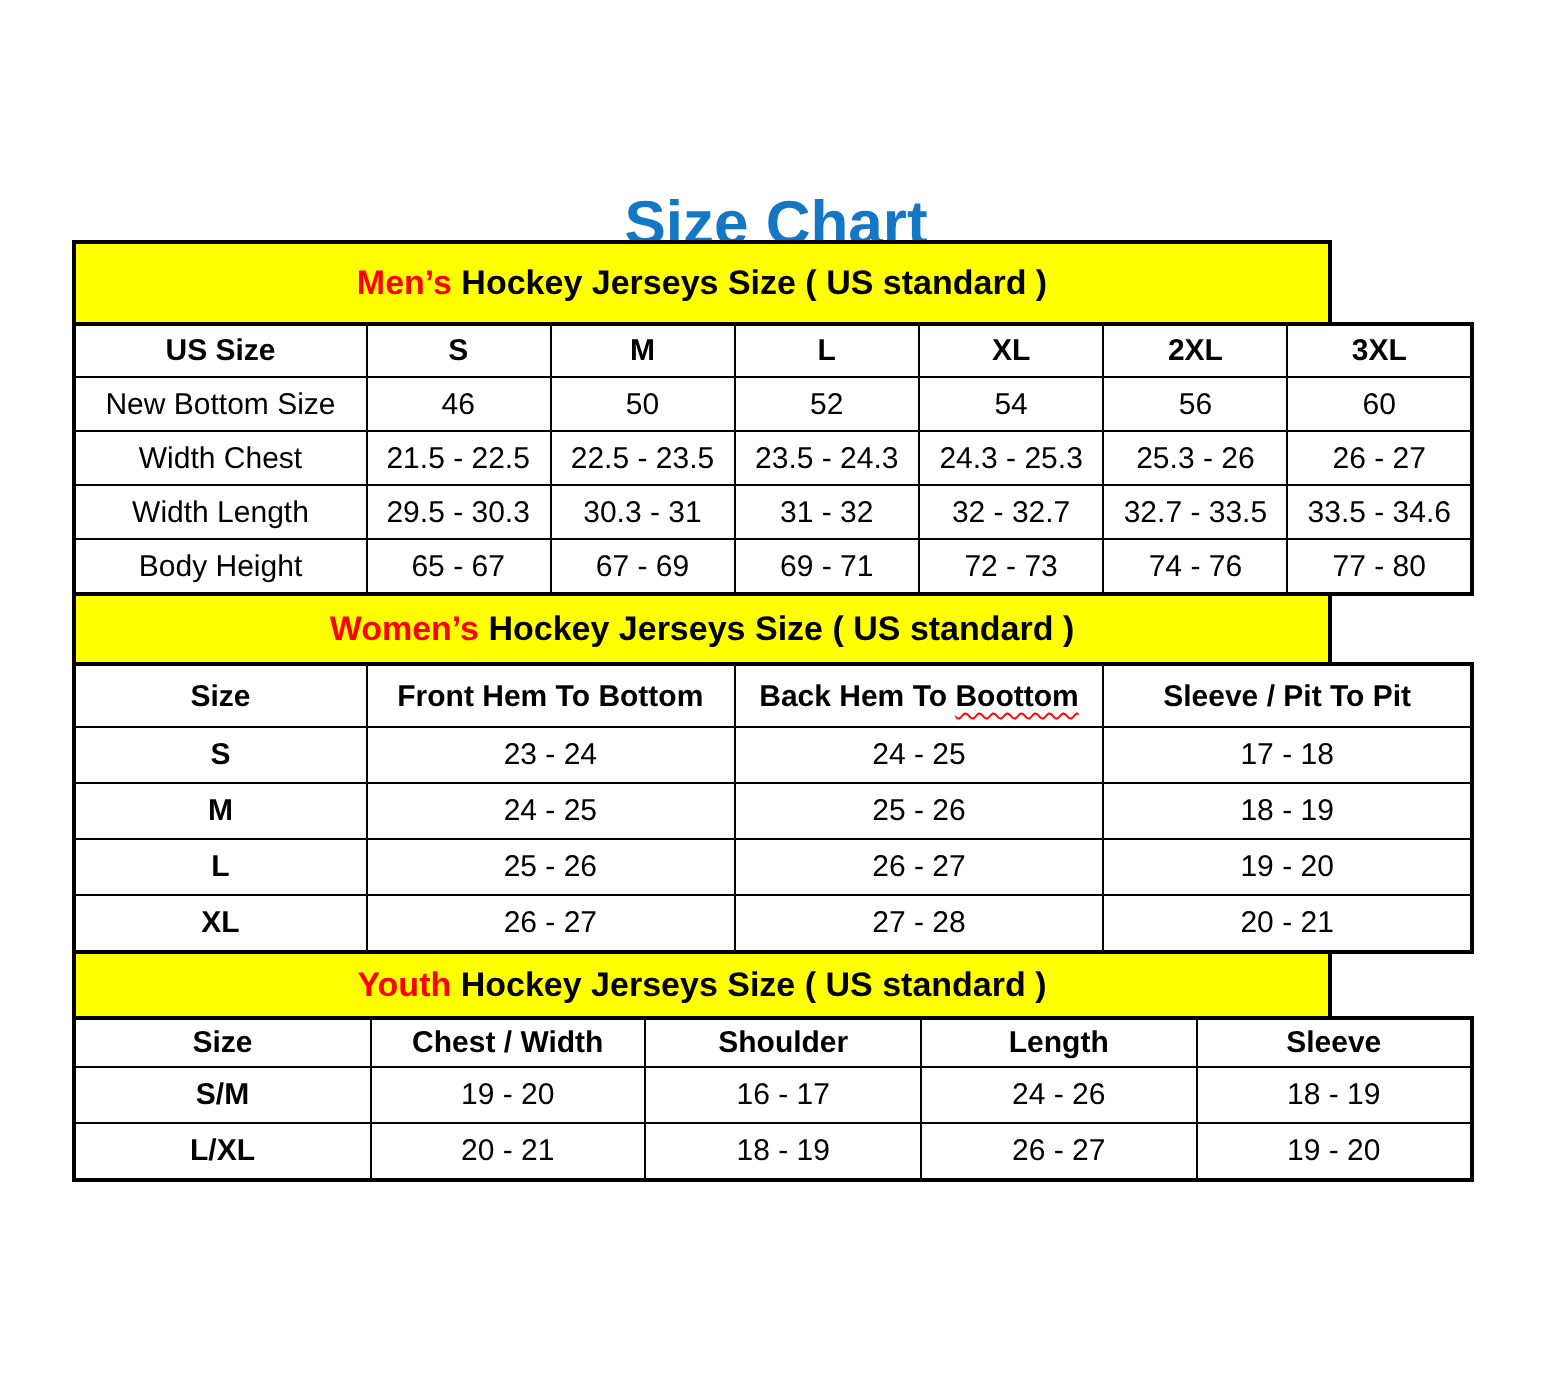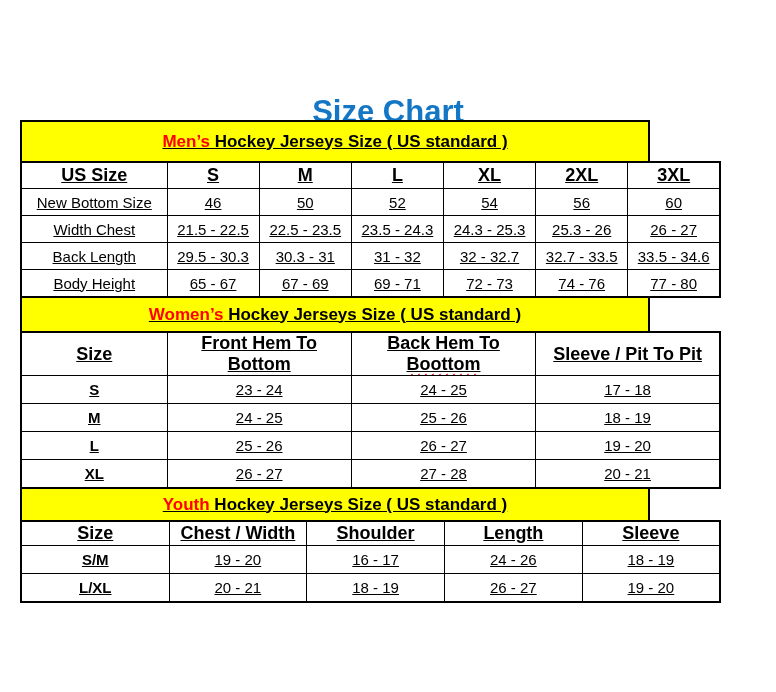--- a/index.html
+++ b/index.html
@@ -19,24 +19,23 @@
     margin: 0;
     padding-top: 94px;
     text-align: center;
     font-size: 31px;
     font-weight: 700;
     color: #1377c6;
     letter-spacing: 0px;
   }
   .chart {
     position: absolute;
-    left: 20px;
+    left: 36px;
     top: 120px;
     width: 630px;
-    text-decoration: underline;
   }
   .banner {
     box-sizing: border-box;
     border: 2px solid #000000;
     background: #ffff00;
     display: flex;
     align-items: center;
     justify-content: center;
     font-size: 17px;
     font-weight: 700;
@@ -56,21 +55,21 @@
     background: #ffffff;
   }
   table.size-table th, table.size-table td {
     border: 1px solid #000000;
     text-align: center;
     vertical-align: middle;
     padding: 0 2px;
     color: #000000;
     overflow: hidden;
   }
-  table.size-table th { font-size: 18px; font-weight: 700; }
+  table.size-table th { font-size: 15px; font-weight: 700; }
   table.size-table td { font-size: 15px; font-weight: 400; }
   .mens  th { height: 25px; }
   .mens  td { height: 26px; }
   .women th { height: 30px; }
   .women td { height: 27px; }
   .youth th { height: 23px; }
   .youth td { height: 27px; }
   .bold-first td:first-child { font-weight: 700; }
   .squiggle {
     text-decoration-line: underline;
@@ -129,21 +128,21 @@
             <tr>
               <td>Width Chest</td>
               <td>21.5 - 22.5</td>
               <td>22.5 - 23.5</td>
               <td>23.5 - 24.3</td>
               <td>24.3 - 25.3</td>
               <td>25.3 - 26</td>
               <td>26 - 27</td>
             </tr>
             <tr>
-              <td>Back Length</td>
+              <td>Width Length</td>
               <td>29.5 - 30.3</td>
               <td>30.3 - 31</td>
               <td>31 - 32</td>
               <td>32 - 32.7</td>
               <td>32.7 - 33.5</td>
               <td>33.5 - 34.6</td>
             </tr>
             <tr>
               <td>Body Height</td>
               <td>65 - 67</td>

